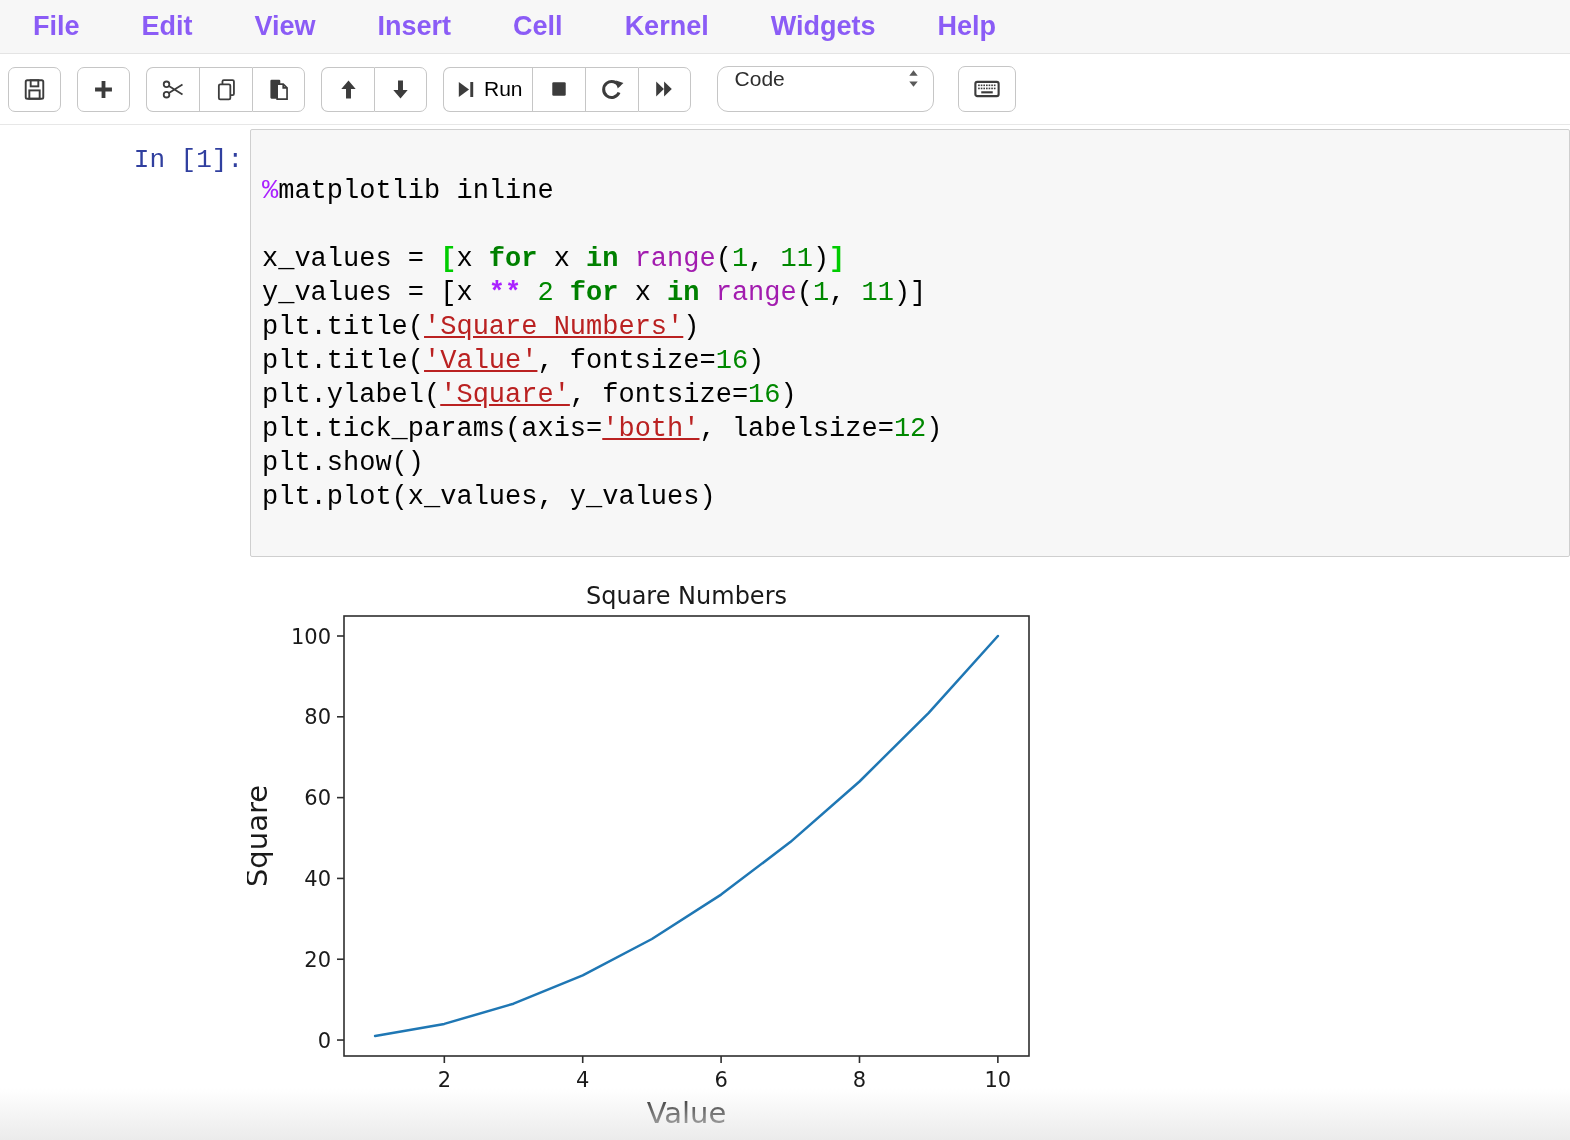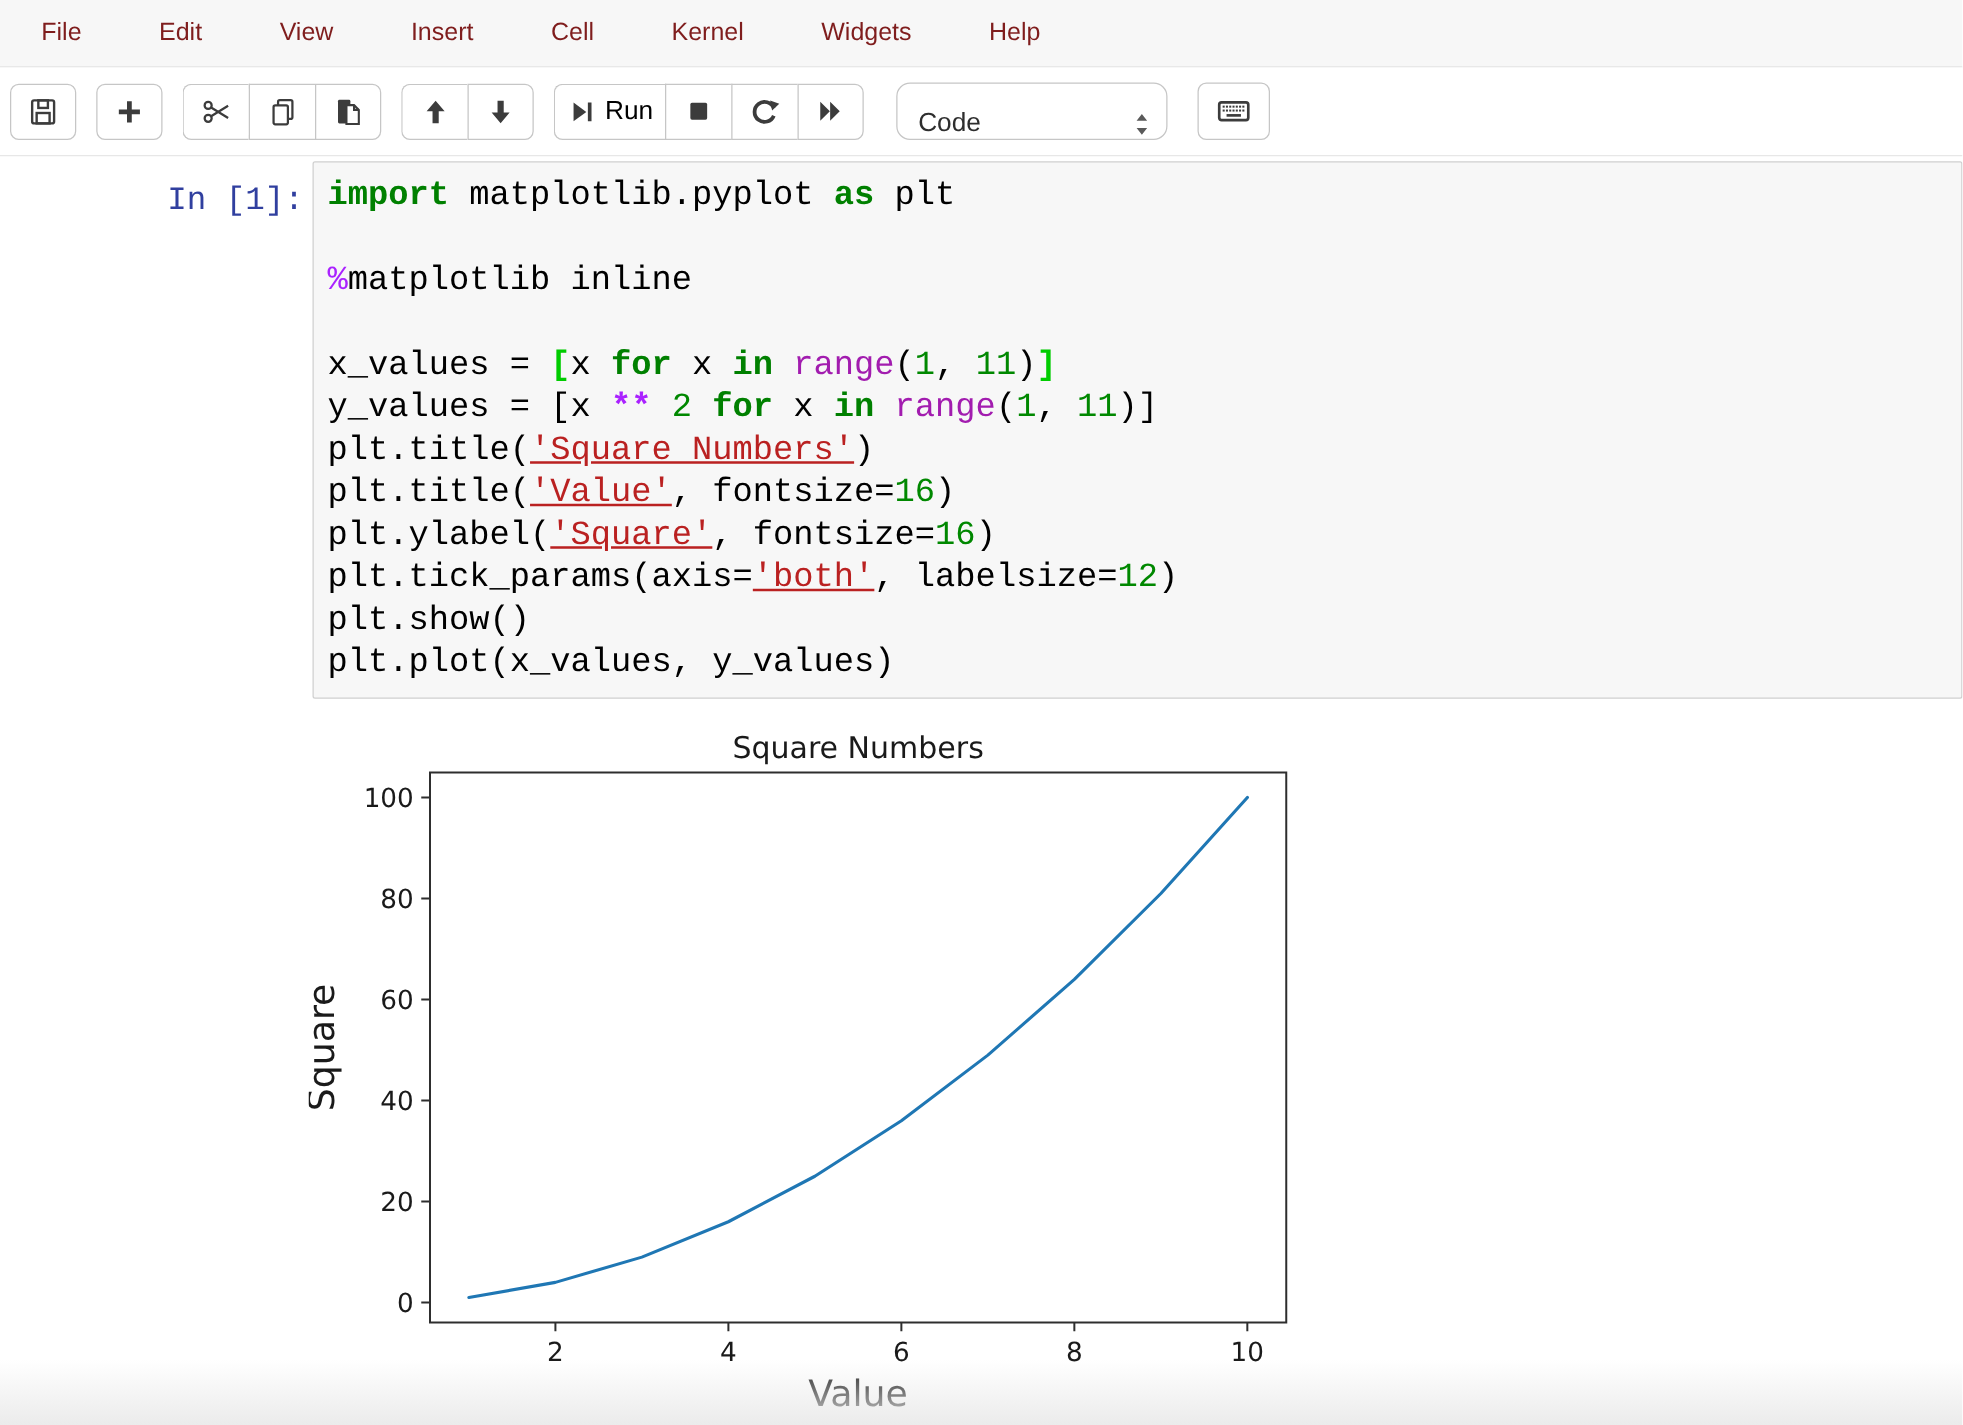--- a/index.html
+++ b/index.html
@@ -3,37 +3,37 @@
 <meta charset="utf-8">
 <style>
   * { margin:0; padding:0; box-sizing:border-box; }
   html,body { width:1570px; height:1140px; overflow:hidden; background:#fff;
               font-family:"Liberation Sans","DejaVu Sans",sans-serif; }
   .page { position:relative; width:1570px; height:1140px; background:#fff; }
 
   
   .menubar { height:54px; background:#f7f7f7; border-bottom:1px solid #e4e4e4;
              display:flex; align-items:center; padding-left:33px; gap:62px; }
-  .menu-item { font-size:20px; color:#7f1d1d; cursor:default; white-space:nowrap; }
+  .menu-item { font-size:27px; color:#8b5cf6; cursor:default; white-space:nowrap;font-weight:bold; }
 
   
   .toolbar { height:71px; background:#fff; border-bottom:1px solid #e7e7e7;
              display:flex; align-items:center; padding-left:8px; }
   .btn-group { display:flex; margin-right:16px; }
   .tb-btn { display:flex; align-items:center; justify-content:center; gap:6px;
             min-width:53px; height:45px; padding:0 9px; background:#fff;
             border:1px solid #c6c6c6; cursor:pointer; }
   .btn-group .tb-btn { border-right-width:0; }
   .btn-group .tb-btn:first-child { border-radius:7px 0 0 7px; }
   .btn-group .tb-btn:last-child { border-radius:0 7px 7px 0; border-right-width:1px; }
   .btn-group .tb-btn:only-child { border-radius:7px; border-right-width:1px; }
   .tb-label { font-size:21px; color:#000000; }
   .tb-icon { display:flex; align-items:center; justify-content:center; }
   .tb-icon svg { display:block; }
-  .cell-type-select { display:flex; align-items:flex-end; justify-content:space-between;
+  .cell-type-select { display:flex; align-items:flex-start; justify-content:space-between;
             width:217px; height:46px; margin-left:10px; padding:0 8px 0 17px;
             background:#fff; border:1px solid #c6c6c6; border-radius:11px; cursor:pointer; }
   .cell-type-select .sel-value { font-size:21px; color:#2e2e2e; }
   .kb-btn { width:58px; height:46px; margin-left:24px; background:#fff;
             border:1px solid #c6c6c6; border-radius:7px; display:flex;
             align-items:center; justify-content:center; cursor:pointer; }
 
   
   .nb { padding-top:4px; }
   .cell { display:flex;padding-left:28px; }
@@ -205,21 +205,20 @@
             </g>
           </svg>
         </span>
       </button>
     </div>
 
   <main class="nb">
     <div class="cell">
       <div class="prompt">In [1]:</div>
       <div class="input-box" id="code-editor">
-          <div class="code-line"><span class="tok-kw">import</span><span class="tok-pl"> matplotlib.pyplot </span><span class="tok-kw">as</span><span class="tok-pl"> plt</span></div>
           <div class="code-line">&nbsp;</div>
           <div class="code-line"><span class="tok-mg">%</span><span class="tok-pl">matplotlib inline</span></div>
           <div class="code-line">&nbsp;</div>
           <div class="code-line"><span class="tok-pl">x_values = </span><span class="tok-mb">[</span><span class="tok-pl">x </span><span class="tok-kw">for</span><span class="tok-pl"> x </span><span class="tok-kw">in</span><span class="tok-pl"> </span><span class="tok-bi">range</span><span class="tok-pl">(</span><span class="tok-nu">1</span><span class="tok-pl">, </span><span class="tok-nu">11</span><span class="tok-pl">)</span><span class="tok-mb">]</span></div>
           <div class="code-line"><span class="tok-pl">y_values = [x </span><span class="tok-op">**</span><span class="tok-pl"> </span><span class="tok-nu">2</span><span class="tok-pl"> </span><span class="tok-kw">for</span><span class="tok-pl"> x </span><span class="tok-kw">in</span><span class="tok-pl"> </span><span class="tok-bi">range</span><span class="tok-pl">(</span><span class="tok-nu">1</span><span class="tok-pl">, </span><span class="tok-nu">11</span><span class="tok-pl">)]</span></div>
           <div class="code-line"><span class="tok-pl">plt.title(</span><span class="tok-st">'Square Numbers'</span><span class="tok-pl">)</span></div>
           <div class="code-line"><span class="tok-pl">plt.title(</span><span class="tok-st">'Value'</span><span class="tok-pl">, fontsize=</span><span class="tok-nu">16</span><span class="tok-pl">)</span></div>
           <div class="code-line"><span class="tok-pl">plt.ylabel(</span><span class="tok-st">'Square'</span><span class="tok-pl">, fontsize=</span><span class="tok-nu">16</span><span class="tok-pl">)</span></div>
           <div class="code-line"><span class="tok-pl">plt.tick_params(axis=</span><span class="tok-st">'both'</span><span class="tok-pl">, labelsize=</span><span class="tok-nu">12</span><span class="tok-pl">)</span></div>
           <div class="code-line"><span class="tok-pl">plt.show()</span></div>

